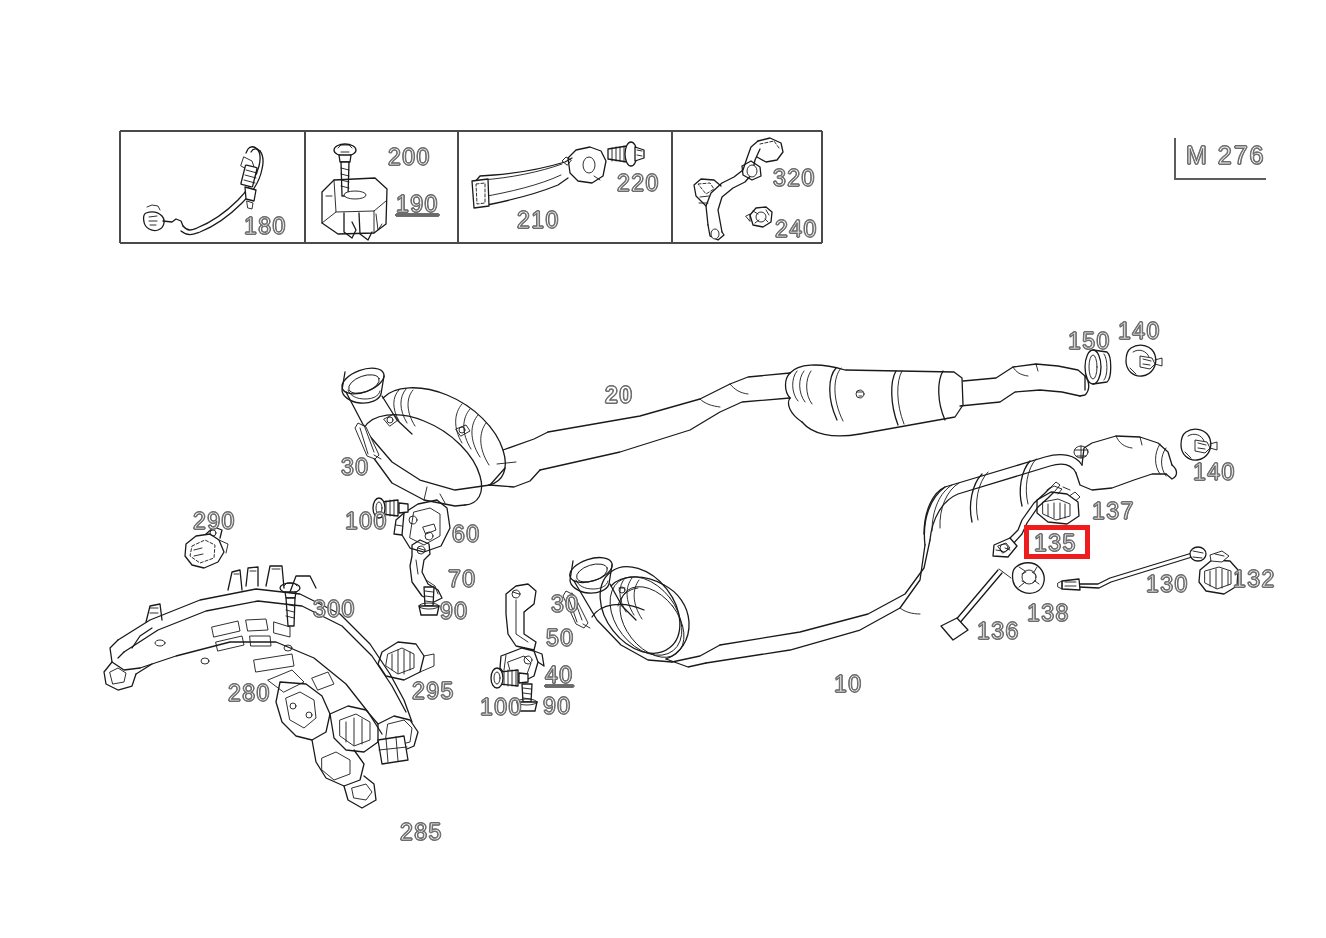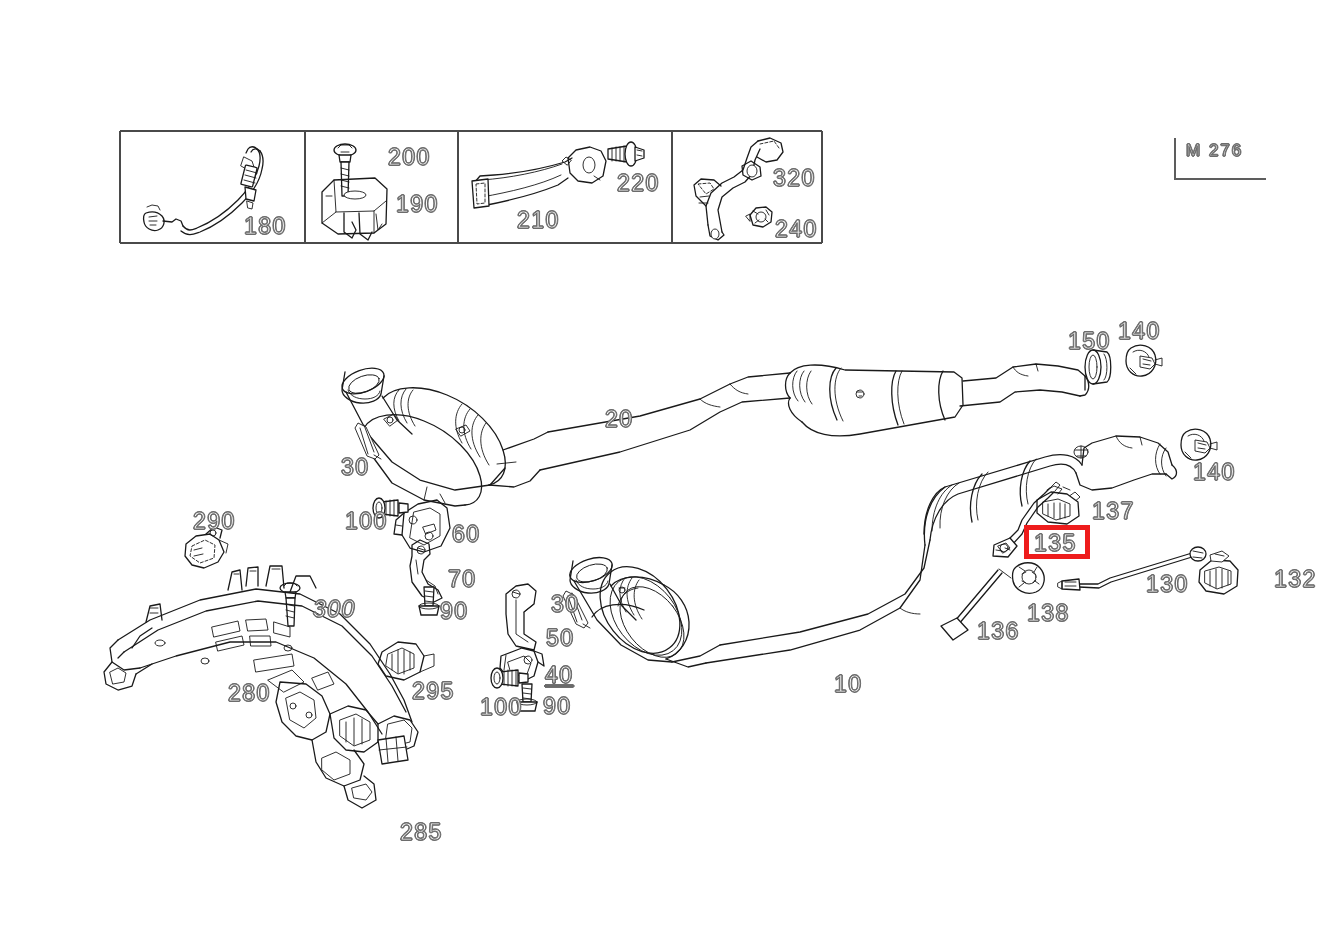--- a/index.html
+++ b/index.html
@@ -48,21 +48,21 @@
     width: 92px;
     height: 42px;
     border-left: 2px solid #5d5d5d;
     border-bottom: 2px solid #5d5d5d;
     box-sizing: border-box;
   }
   #model-box .model-text {
     position: absolute;
     left: 10px;
     top: 3px;
-    font-size: 17px;
+    font-size: 25px;
     letter-spacing: 2px;
     color: #ffffff;
     -webkit-text-stroke: 1px #6a6a6a;
     text-shadow:
       -1px 0 #6f6f6f, 1px 0 #6f6f6f,
       0 -1px #6f6f6f, 0 1px #6f6f6f;
     white-space: nowrap;
   }
 
   
@@ -531,48 +531,48 @@
     <g>
       <path class="wf" d="M378,740 L404,736 L408,760 L382,764 Z"></path>
       <path class="lnt" d="M386,738 L388,762 M396,737 L398,761"></path>
       <path class="lnt" d="M379,750 L407,747"></path>
     </g>
 
   </svg>
 
   <div class="callout" style="left:1068px; top:330px;">150</div>
   <div class="callout" style="left:1118px; top:320px;">140</div>
-  <div class="callout" style="left:605px;  top:408px;">20</div>
+  <div class="callout" style="left:605px;  top:384px;font-weight:bold;">20</div>
   <div class="callout" style="left:341px;  top:456px;">30</div>
   <div class="callout" style="left:1193px; top:461px;">140</div>
   <div class="callout" style="left:1092px; top:500px;">137</div>
   <div class="callout" style="left:345px;  top:510px;">100</div>
   <div class="callout" style="left:452px;  top:523px;">60</div>
   <div class="callout" style="left:193px;  top:510px;">290</div>
   <div class="callout" style="left:1034px; top:532px;">135</div>
   <div class="callout" style="left:448px;  top:568px;">70</div>
   <div class="callout" style="left:551px;  top:593px;">30</div>
   <div class="callout" style="left:1146px; top:573px;">130</div>
-  <div class="callout" style="left:1233px; top:568px;padding-left:41px;">132</div>
+  <div class="callout" style="left:1233px; top:568px;">132</div>
   <div class="callout" style="left:977px;  top:620px;">136</div>
   <div class="callout" style="left:1027px; top:602px;">138</div>
-  <div class="callout" style="left:313px;  top:598px;font-style:italic;">300</div>
+  <div class="callout" style="left:313px;  top:598px;">300</div>
   <div class="callout" style="left:440px;  top:600px;">90</div>
   <div class="callout" style="left:546px;  top:627px;">50</div>
   <div class="callout" style="left:834px;  top:633px;margin-top:40px;">10</div>
   <div class="callout" style="left:545px;  top:664px;text-decoration:underline;">40</div>
   <div class="callout" style="left:228px;  top:682px;">280</div>
   <div class="callout" style="left:412px;  top:680px;">295</div>
   <div class="callout" style="left:480px;  top:696px;">100</div>
   <div class="callout" style="left:543px;  top:695px;">90</div>
   <div class="callout" style="left:400px;  top:773px;margin-top:48px;">285</div>
 
   <div class="callout" style="left:244px; top:215px;">180</div>
   <div class="callout" style="left:388px; top:146px;">200</div>
-  <div class="callout" style="left:396px; top:193px;">190</div>
+  <div class="callout" style="left:396px; top:193px;text-decoration:underline;">190</div>
   <div class="callout" style="left:617px; top:172px;">220</div>
   <div class="callout" style="left:517px; top:209px;">210</div>
   <div class="callout" style="left:773px; top:167px;">320</div>
   <div class="callout" style="left:775px; top:218px;">240</div>
 
   <div id="model-box">
     <span class="model-text">M 276</span>
   </div>
 
   <div id="highlight-135"></div>

